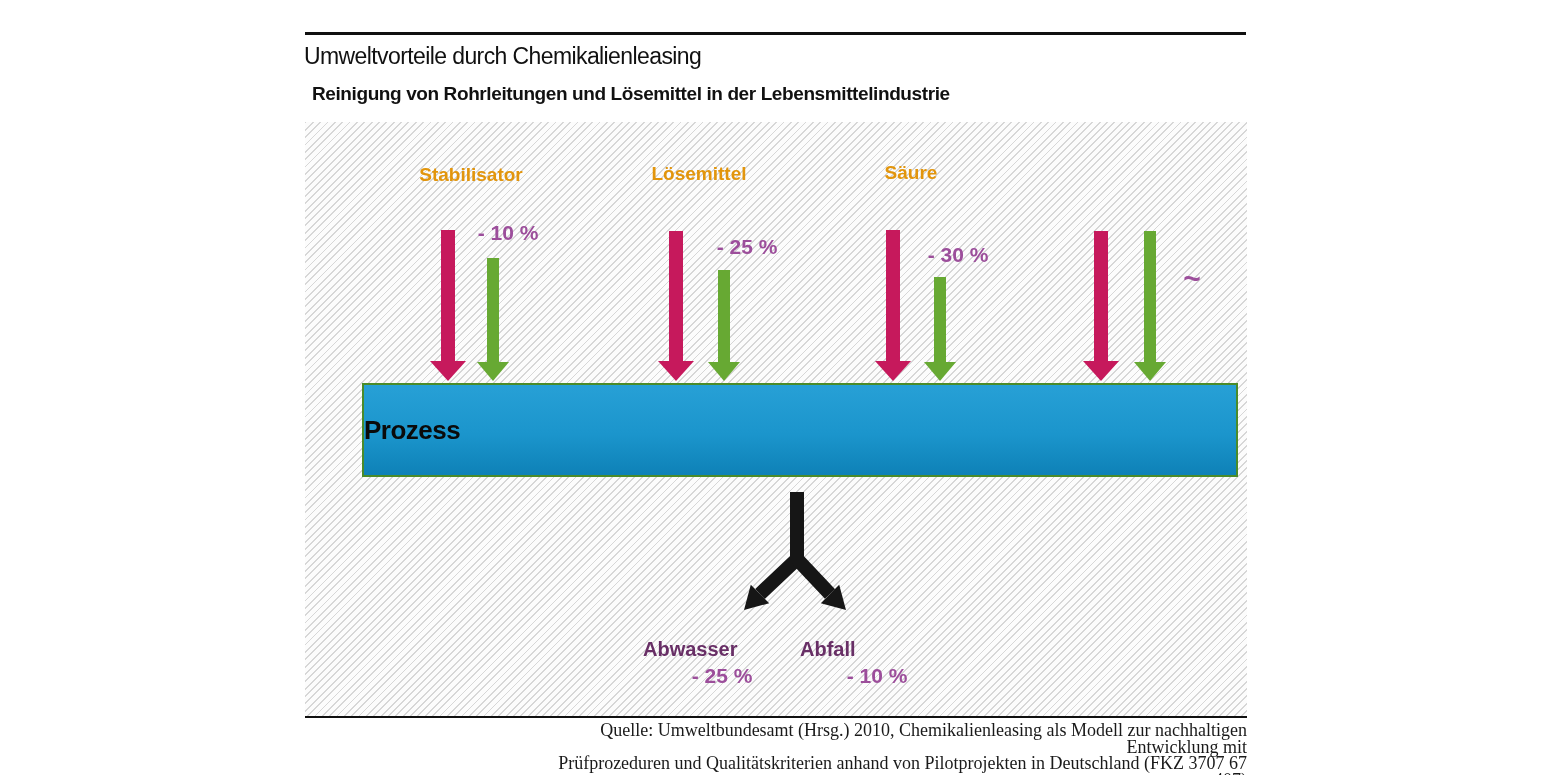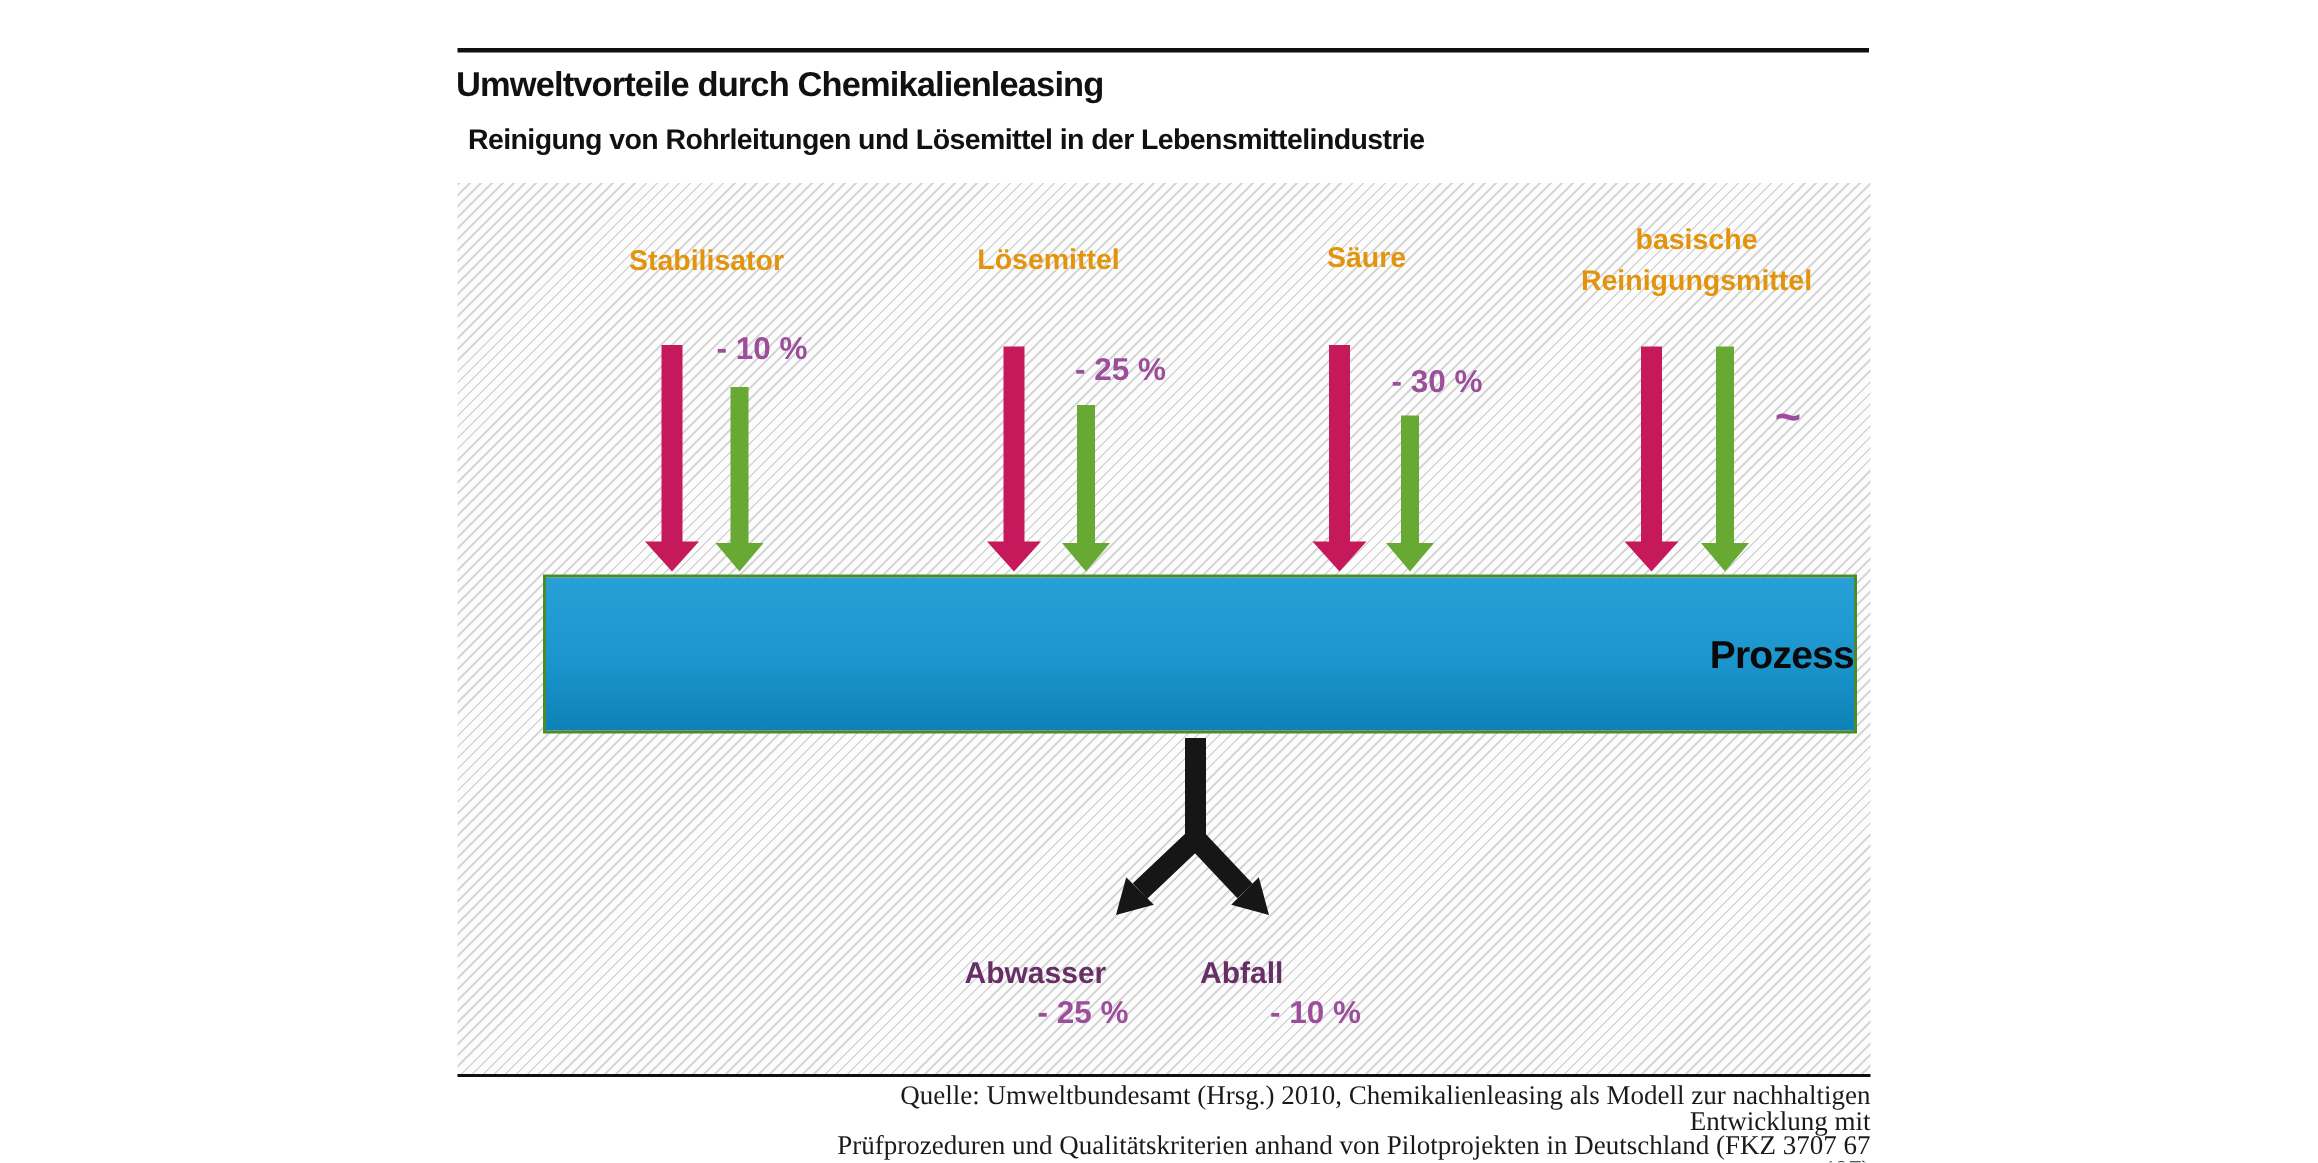--- a/index.html
+++ b/index.html
@@ -13,21 +13,21 @@
   }
   *{margin:0;padding:0;box-sizing:border-box}
   html,body{background:#ffffff}
   body{font-family:"Liberation Sans", sans-serif;}
   .stage{position:relative;width:1545px;height:775px;background:#fff;overflow:hidden}
 
   .rule{position:absolute;background:#101010}
   #top-rule{left:305px;top:32px;width:941px;height:3px}
   #bottom-rule{left:305px;top:716px;width:942px;height:2px}
 
-  #title{position:absolute;left:304px;top:43px;font-size:23px;font-weight:bold;color:var(--ink);letter-spacing:-0.6px;white-space:nowrap}
+  #title{position:absolute;left:304px;top:43px;font-size:23px;font-weight:normal;color:var(--ink);letter-spacing:-0.6px;white-space:nowrap}
   #subtitle{position:absolute;left:312px;top:83px;font-size:19px;font-weight:bold;color:var(--ink);letter-spacing:-0.4px;white-space:nowrap}
 
   #canvas{position:absolute;left:305px;top:122px;width:942px;height:595px;
     background:repeating-linear-gradient(135deg,#d7d7d7 0 1.3px,#fcfcfc 1.3px 5.2px)}
 
   .chem{position:absolute;font-weight:bold;font-size:19px;color:var(--orange);text-align:center;line-height:1.4}
   #c1{left:391px;top:162px;width:160px}
   #c2{left:619px;top:161px;width:160px}
   #c3{left:831px;top:160px;width:160px}
   #c4{left:1036px;top:148px;width:190px}
@@ -47,24 +47,24 @@
   .arr.green .head{border-left:16px solid transparent;border-right:16px solid transparent;border-top:19px solid var(--green)}
   #p1{left:430px;top:230px;width:36px;height:151px}
   #g1{left:477px;top:258px;width:32px;height:123px}
   #p2{left:658px;top:231px;width:36px;height:150px}
   #g2{left:708px;top:270px;width:32px;height:111px}
   #p3{left:875px;top:230px;width:36px;height:151px}
   #g3{left:924px;top:277px;width:32px;height:104px}
   #p4{left:1083px;top:231px;width:36px;height:150px}
   #g4{left:1134px;top:231px;width:32px;height:150px}
 
-  #process{position:absolute;left:362px;top:383px;width:876px;height:106px;
+  #process{position:absolute;left:362px;top:383px;width:876px;height:94px;
     border:2px solid var(--process-border);
     background:linear-gradient(180deg,#27A0D6 0%,#1B95CC 55%,#0E81B7 100%);
-    display:flex;align-items:center;justify-content:flex-end}
+    display:flex;align-items:center;justify-content:flex-start}
   #process-label{font-size:26px;font-weight:bold;color:#0a0a0a;letter-spacing:-0.5px}
 
   #split-arrow{position:absolute;left:718px;top:489px}
 
   .outname{position:absolute;font-weight:bold;font-size:20px;color:var(--dark-purple);text-align:left;width:160px}
   #o1{left:643px;top:638px}
   #o2{left:800px;top:638px}
   .outpct{position:absolute;font-weight:bold;font-size:21px;color:var(--purple);text-align:center;width:160px}
   #op1{left:642px;top:664px}
   #op2{left:797px;top:664px}
@@ -79,21 +79,20 @@
 
   <div id="top-rule" class="rule"></div>
   <div id="title">Umweltvorteile durch Chemikalienleasing</div>
   <div id="subtitle">Reinigung von Rohrleitungen und Lösemittel in der Lebensmittelindustrie</div>
 
   <div id="canvas"></div>
 
   <div id="c1" class="chem">Stabilisator</div>
   <div id="c2" class="chem">Lösemittel</div>
   <div id="c3" class="chem">Säure</div>
-  <div id="c4" class="chem">basische Reinigungsmittel</div>
 
   <div id="r1" class="pct">- 10 %</div>
   <div id="r2" class="pct">- 25 %</div>
   <div id="r3" class="pct">- 30 %</div>
   <div id="r4" class="pct">~</div>
 
   <div id="p1" class="arr pink">
       <div class="shaft"></div>
       <div class="head"></div>
     </div>

